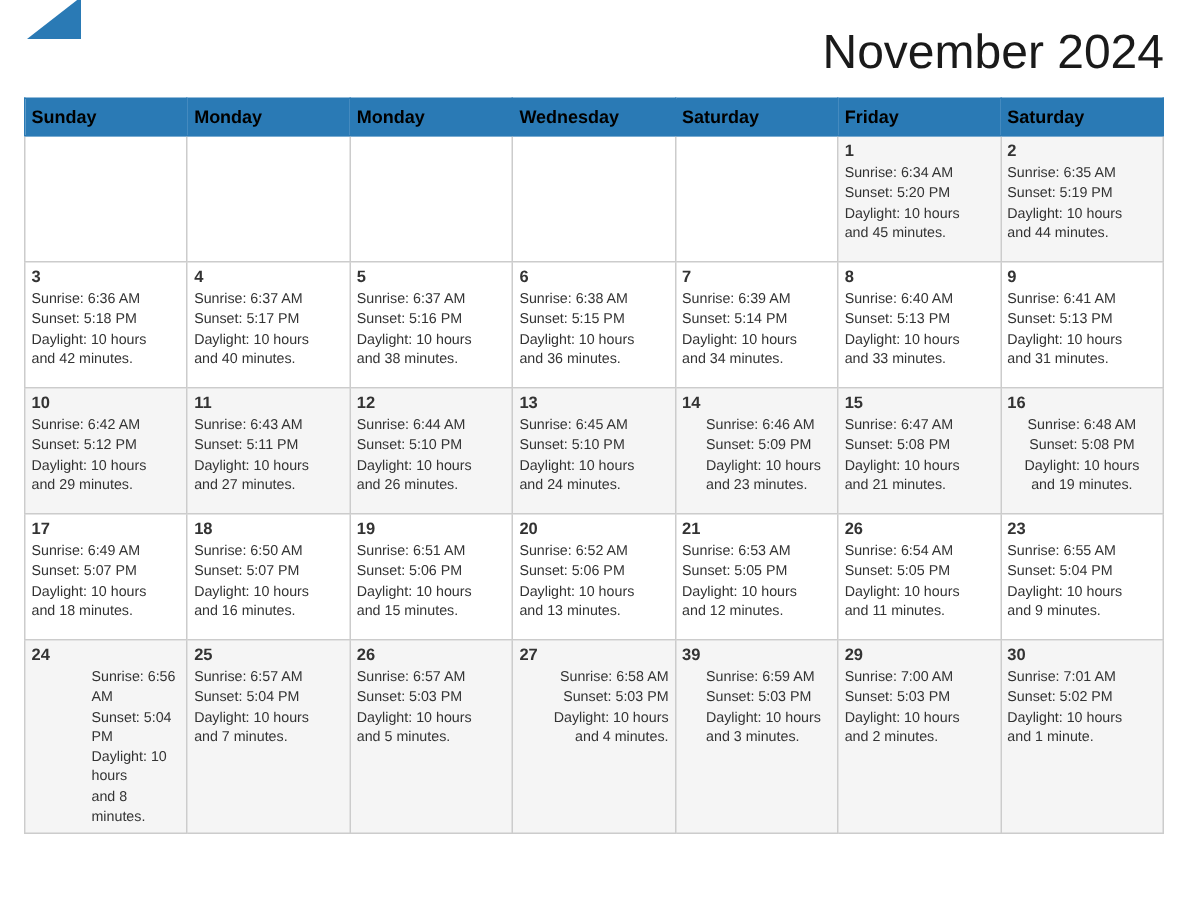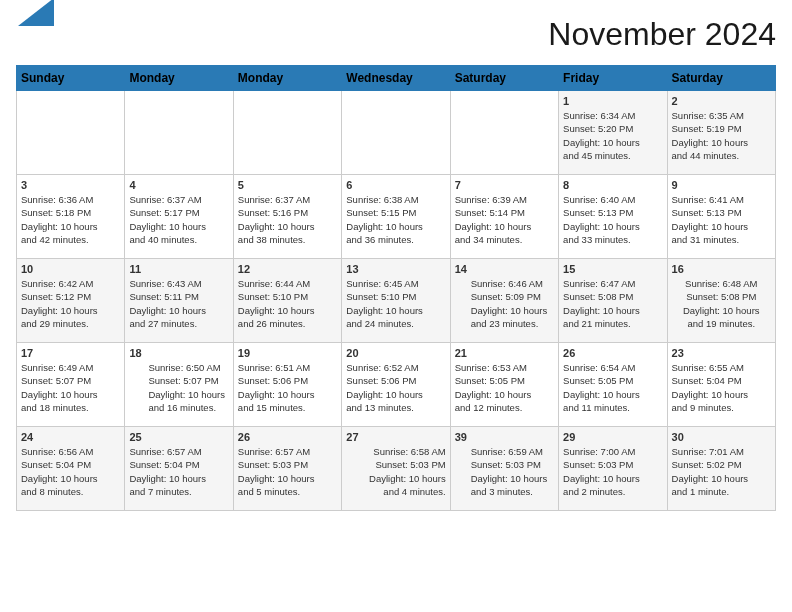--- a/index.html
+++ b/index.html
@@ -235,21 +235,21 @@
       <tr>
         <td>
           <span class="day-number">17</span>
           <div class="cell-content" style="white-space: pre-line;">Sunrise: 6:49 AM
 Sunset: 5:07 PM
 Daylight: 10 hours
 and 18 minutes.</div>
         </td>
         <td>
           <span class="day-number">18</span>
-          <div class="cell-content" style="white-space: pre-line; margin-left: 19px;">Sunrise: 6:50 AM
+          <div class="cell-content" style="white-space: pre-line;">Sunrise: 6:50 AM
 Sunset: 5:07 PM
 Daylight: 10 hours
 and 16 minutes.</div>
         </td>
         <td>
           <span class="day-number">19</span>
           <div class="cell-content" style="white-space: pre-line;">Sunrise: 6:51 AM
 Sunset: 5:06 PM
 Daylight: 10 hours
 and 15 minutes.</div>
@@ -279,21 +279,21 @@
           <span class="day-number">23</span>
           <div class="cell-content" style="white-space: pre-line;">Sunrise: 6:55 AM
 Sunset: 5:04 PM
 Daylight: 10 hours
 and 9 minutes.</div>
         </td>
       </tr>
       <tr>
         <td>
           <span class="day-number">24</span>
-          <div class="cell-content" style="white-space: pre-line;">Sunrise: 6:56 AM
+          <div class="cell-content" style="white-space: pre-line; margin-left: 40px;">Sunrise: 6:56 AM
 Sunset: 5:04 PM
 Daylight: 10 hours
 and 8 minutes.</div>
         </td>
         <td>
           <span class="day-number">25</span>
           <div class="cell-content" style="white-space: pre-line;">Sunrise: 6:57 AM
 Sunset: 5:04 PM
 Daylight: 10 hours
 and 7 minutes.</div>

